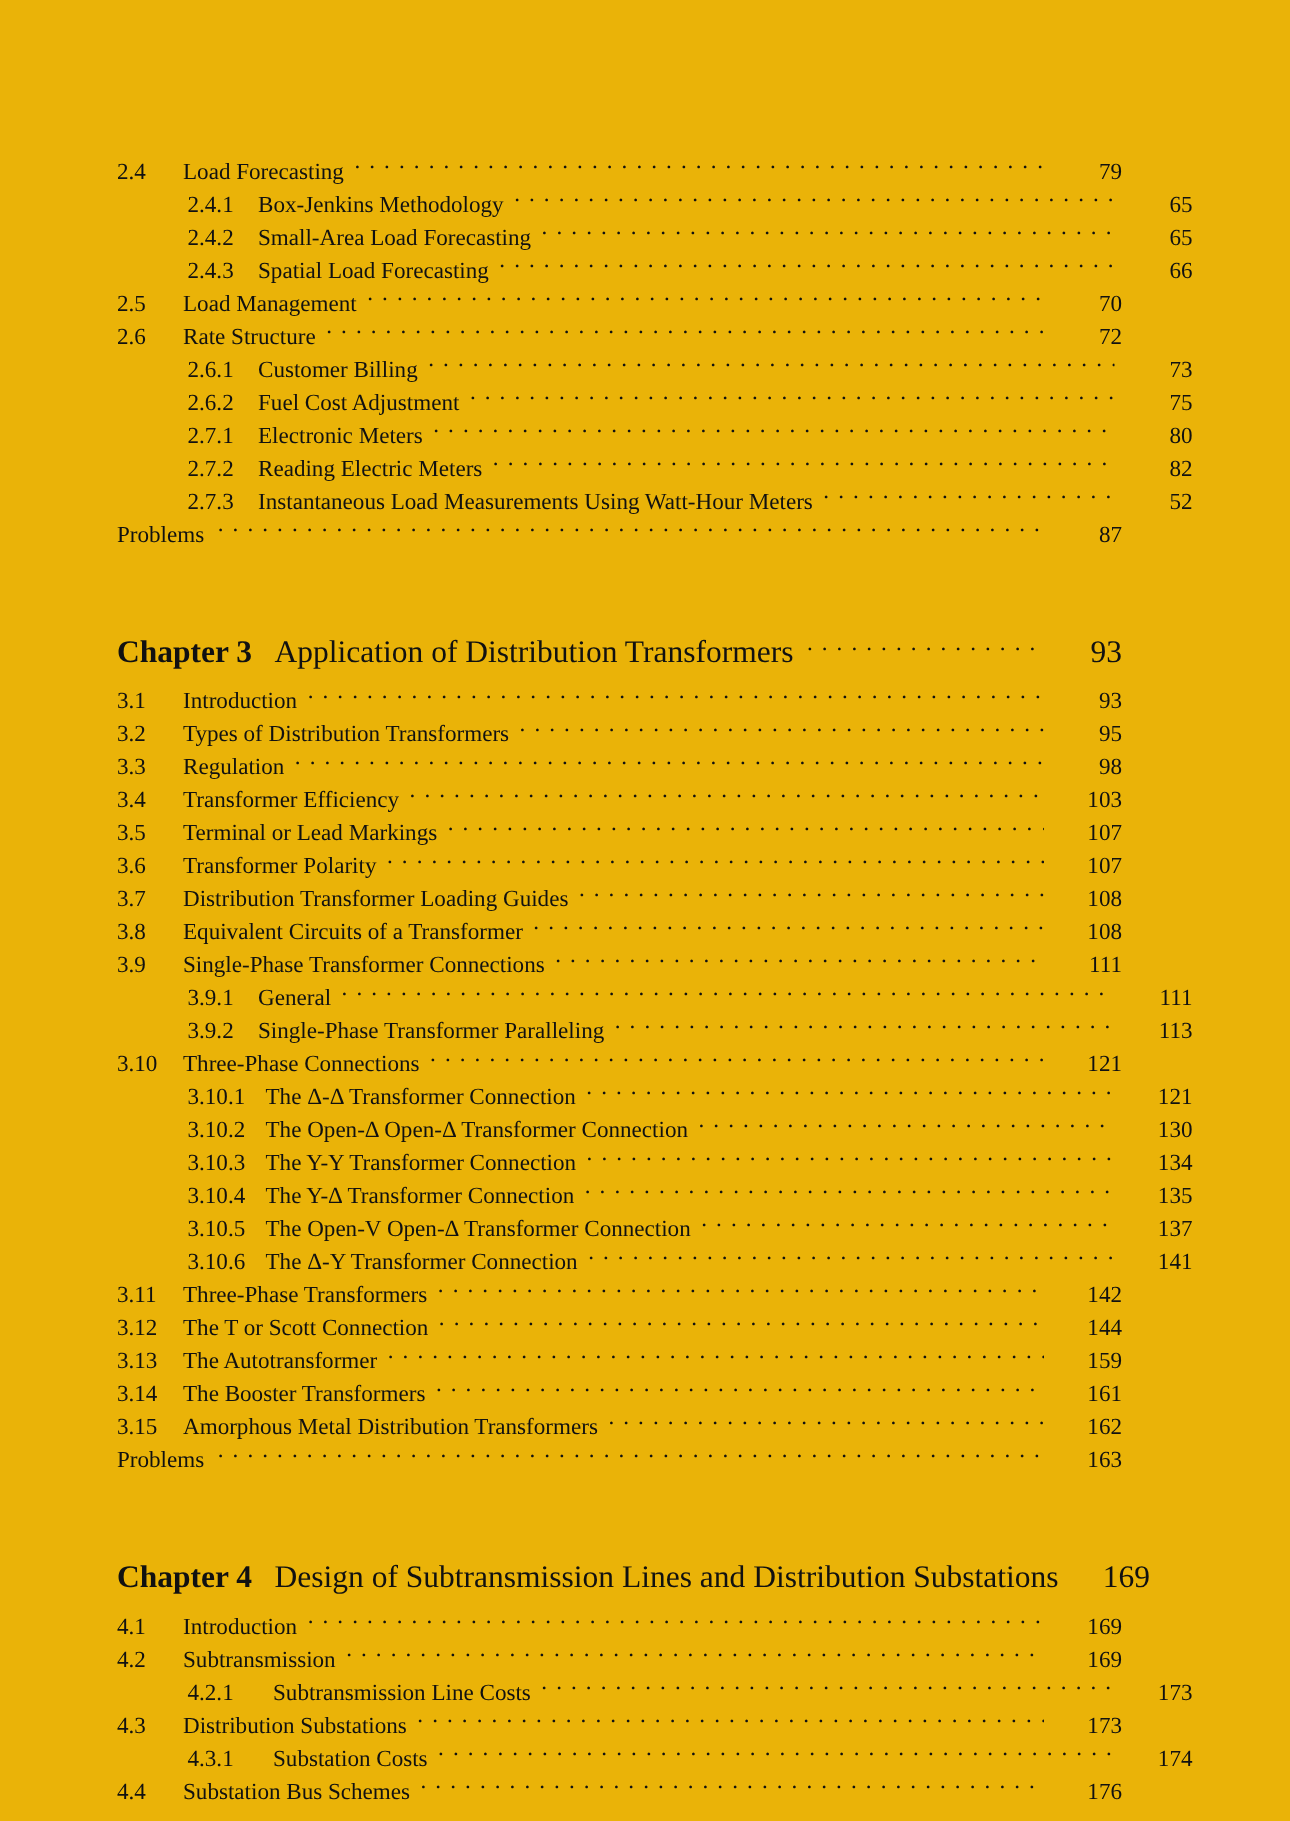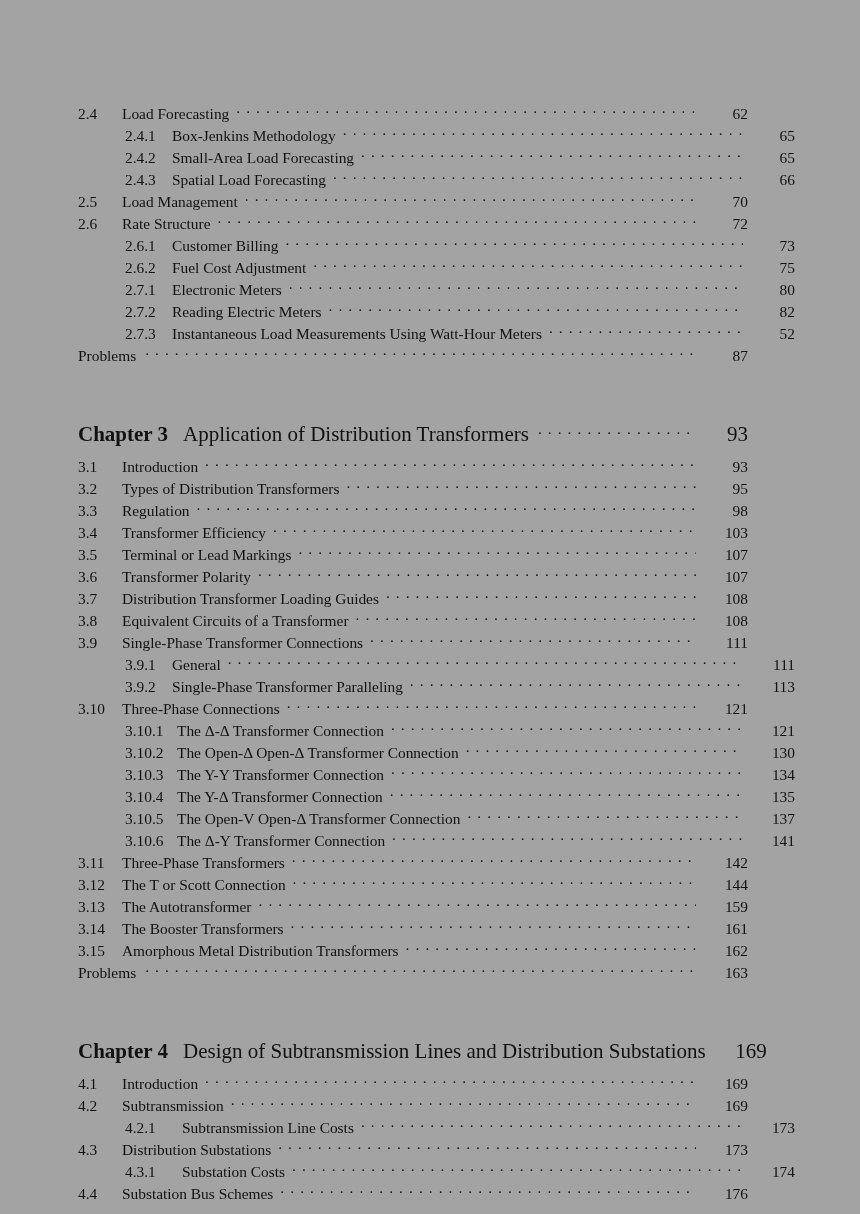--- a/index.html
+++ b/index.html
@@ -11,21 +11,21 @@
     width: 860px;
     height: 1214px;
     font-family: "Liberation Serif", "DejaVu Serif", serif;
     color: #111111;
     overflow: hidden;
   }
   #page {
     position: relative;
     width: 860px;
     height: 1214px;
-    background: #a3a3a3;
+    background: #eab308;
     padding-top: 97px;
     box-sizing: border-box;
   }
   .toc {
     margin: 0 78px 0 78px;
     width: 670px;
   }
 
   
   .row {
@@ -117,21 +117,21 @@
 </style>
 </head>
 <body>
 
 <div id="page">
   <div class="toc">
       <div class="row lvl-section">
         <span class="num">2.4</span>
         <span class="title">Load Forecasting</span>
         <span class="leader"></span>
-        <span class="pageno">62</span>
+        <span class="pageno">79</span>
       </div>
       <div class="row lvl-sub">
         <span class="num">2.4.1</span>
         <span class="title">Box-Jenkins Methodology</span>
         <span class="leader"></span>
         <span class="pageno">65</span>
       </div>
       <div class="row lvl-sub">
         <span class="num">2.4.2</span>
         <span class="title">Small-Area Load Forecasting</span>

